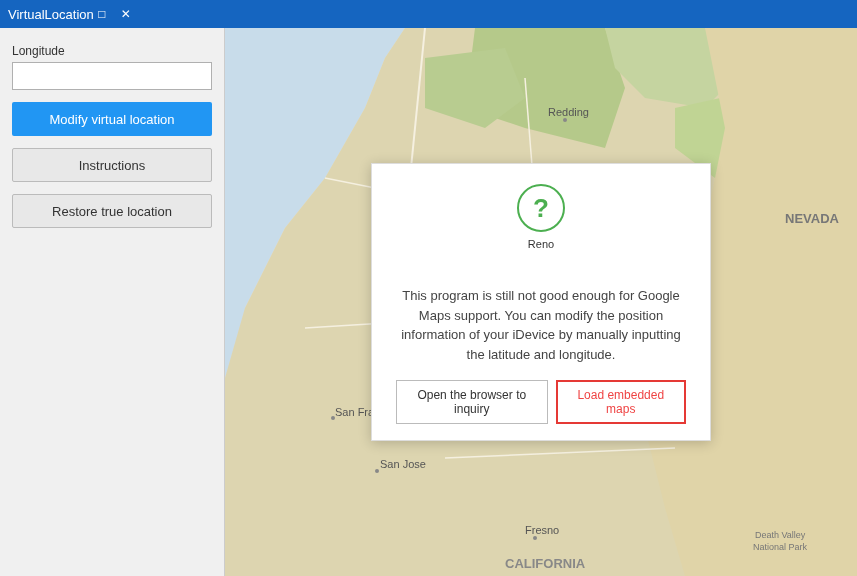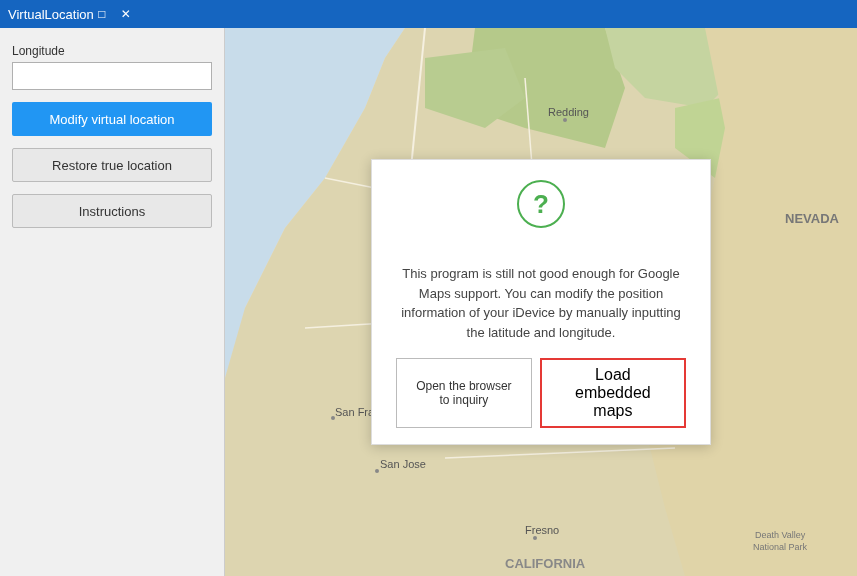--- a/index.html
+++ b/index.html
@@ -165,22 +165,22 @@
       cursor: pointer;
       font-size: 12px;
       color: #333;
     }
 
     .dialog-btn-outlined-red {
       padding: 6px 14px;
       background: white;
       border: 2px solid #e53935;
       cursor: pointer;
-      font-size: 16px;
-      color: #000000;
+      font-size: 12px;
+      color: #ef4444;
     }
 
     
     #map-svg {
       width: 100%;
       height: 100%;
     }
   </style>
 </head>
 <body>
@@ -194,22 +194,22 @@
 </div>
 
 <div id="app-container">
 
   <div id="left-panel">
     <div>
       <div class="field-label">Longitude</div>
       <input class="text-input" type="text" style="">
     </div>
     <button class="btn-blue">Modify virtual location</button>
+    <button class="btn-gray">Instructions</button>
     <button class="btn-gray">Restore true location</button>
-    <button class="btn-gray">Instructions</button>
   </div>
 
   <div id="map-area">
     
     <svg id="map-svg" viewBox="0 0 632 548" xmlns="http://www.w3.org/2000/svg">
 
       <rect width="632" height="548" fill="#e8e0c8"></rect>
 
       <path d="M0,0 L180,0 L160,30 L140,80 L100,150 L60,200 L20,280 L0,350 Z" fill="#c8dcea"></path>
       <path d="M0,350 L20,280 L10,400 L0,450 Z" fill="#c8dcea"></path>
@@ -249,20 +249,21 @@
 
       <text x="530" y="510" font-size="9" fill="#777" font-family="Arial">Death Valley</text>
       <text x="528" y="522" font-size="9" fill="#777" font-family="Arial">National Park</text>
     </svg>
 
     
     <div id="overlay-dialog">
       <div id="question-icon">
         <span>?</span>
       </div>
+      <div id="reno-label">Reno</div>
       <div id="dialog-message">This program is still not good enough for Google Maps support. You can modify the position information of your iDevice by manually inputting the latitude and longitude.</div>
       <div id="dialog-buttons">
         <button class="dialog-btn-plain">Open the browser to inquiry</button>
         <button class="dialog-btn-outlined-red">Load embedded maps</button>
       </div>
     </div>
   </div>
 
 </div>
 

